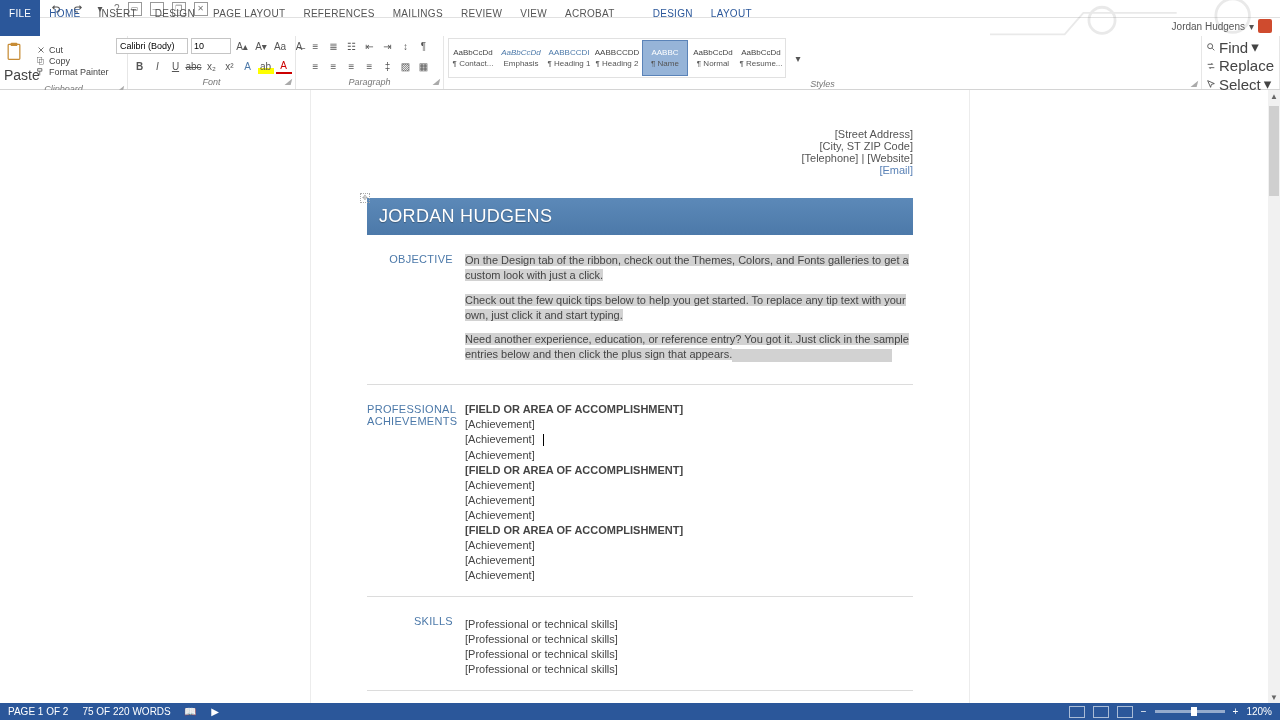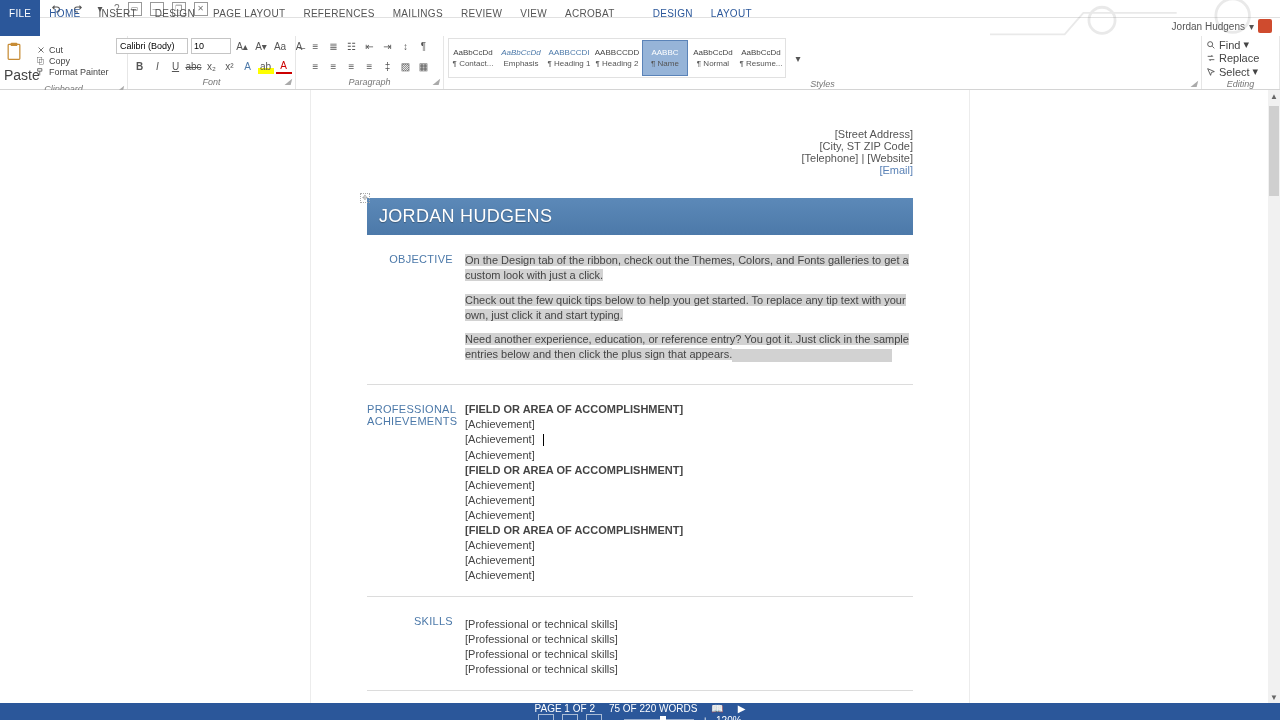--- a/index.html
+++ b/index.html
@@ -41,21 +41,21 @@
 .font-row2 .i{font-style:italic;}
 .font-row2 .u{text-decoration:underline;}
 .font-row2 .strike{text-decoration:line-through;}
 .para-rows{display:flex;flex-direction:column;gap:2px;}
 .para-row{display:flex;align-items:center;gap:2px;}
 .styles-gallery{display:flex;gap:2px;border:1px solid #e1e1e1;padding:1px;}
 .style-swatch{width:46px;height:36px;border:1px solid #fff;display:flex;flex-direction:column;align-items:center;justify-content:center;font-size:8px;padding:1px;}
 .style-swatch .preview{font-size:8px;margin-bottom:2px;}
 .style-swatch .name{font-size:8px;color:#555;text-align:center;white-space:nowrap;}
 .style-swatch.selected{background:#96b4d8;border-color:#5a83b8;}
-.edit-col{display:flex;flex-direction:column;gap:1px;font-size:11px;}
+.edit-col{display:flex;flex-direction:column;gap:1px;font-size:15px;}
 .edit-col div{display:flex;align-items:center;gap:3px;}
 .edit-col svg{width:10px;height:10px;fill:#444;}
 .doc-area{position:absolute;top:90px;left:0;right:0;bottom:17px;background:#fff;display:flex;justify-content:center;overflow:hidden;}
 .vscroll{position:absolute;right:0;top:0;bottom:0;width:12px;background:#f1f1f1;}
 .vscroll .thumb{position:absolute;top:16px;left:1px;right:1px;height:90px;background:#cfcfcf;}
 .vscroll .arr{position:absolute;left:0;right:0;height:12px;display:flex;align-items:center;justify-content:center;font-size:8px;color:#666;}
 .vscroll .arr.up{top:0;}
 .vscroll .arr.dn{bottom:0;}
 .page{width:660px;margin-top:0;background:#fff;padding:40px 56px 0 56px;font-family:Calibri,sans-serif;position:relative;border-left:1px solid #ececec;border-right:1px solid #ececec;}
 .rslot{position:absolute;right:56px;top:38px;text-align:right;font-size:11px;color:#555;}
@@ -65,21 +65,21 @@
 .selmark{background:#d2d2d2;}
 .section{display:flex;margin-top:18px;font-size:11px;color:#444;}
 .section .left{width:98px;text-align:right;padding-right:12px;color:#4c79a9;font-size:11px;letter-spacing:.3px;}
 .section .right{flex:1;}
 .section .right p{margin-bottom:10px;line-height:1.35;}
 .section .right p span{background:#d2d2d2;}
 .section .right .field{font-weight:bold;}
 .section .right .item{margin:3px 0;}
 .hr{border-top:1px solid #dcdcdc;margin-top:12px;}
 .cursor{display:inline-block;width:1px;height:12px;background:#000;vertical-align:middle;margin-left:8px;}
-.statusbar{position:absolute;bottom:0;left:0;right:0;height:17px;background:#2b579a;color:#fff;display:flex;align-items:center;font-size:10px;padding:0 8px;flex-direction:column;}
+.statusbar{position:absolute;bottom:0;left:0;right:0;height:17px;background:#2b579a;color:#fff;display:flex;align-items:center;font-size:10px;padding:0 8px;}
 .statusbar .left{display:flex;gap:14px;}
 .statusbar .spacer{flex:1;}
 .statusbar .right{display:flex;align-items:center;gap:8px;}
 .statusbar .viewbtn{width:16px;height:12px;border:1px solid rgba(255,255,255,.6);}
 .statusbar .slider{width:70px;height:3px;background:rgba(255,255,255,.5);position:relative;}
 .statusbar .slider .knob{position:absolute;left:36px;top:-3px;width:6px;height:9px;background:#fff;}
 .bgart{position:absolute;right:10px;top:0;width:280px;height:50px;opacity:.18;}
 .bgart svg{width:100%;height:100%;}
 </style>
 </head>

